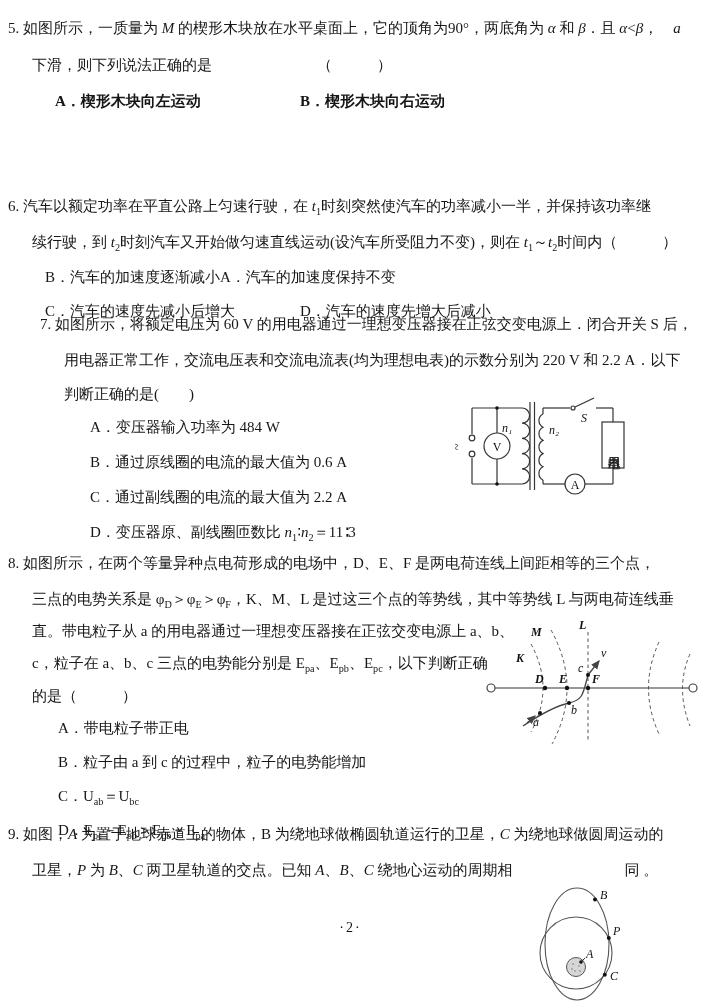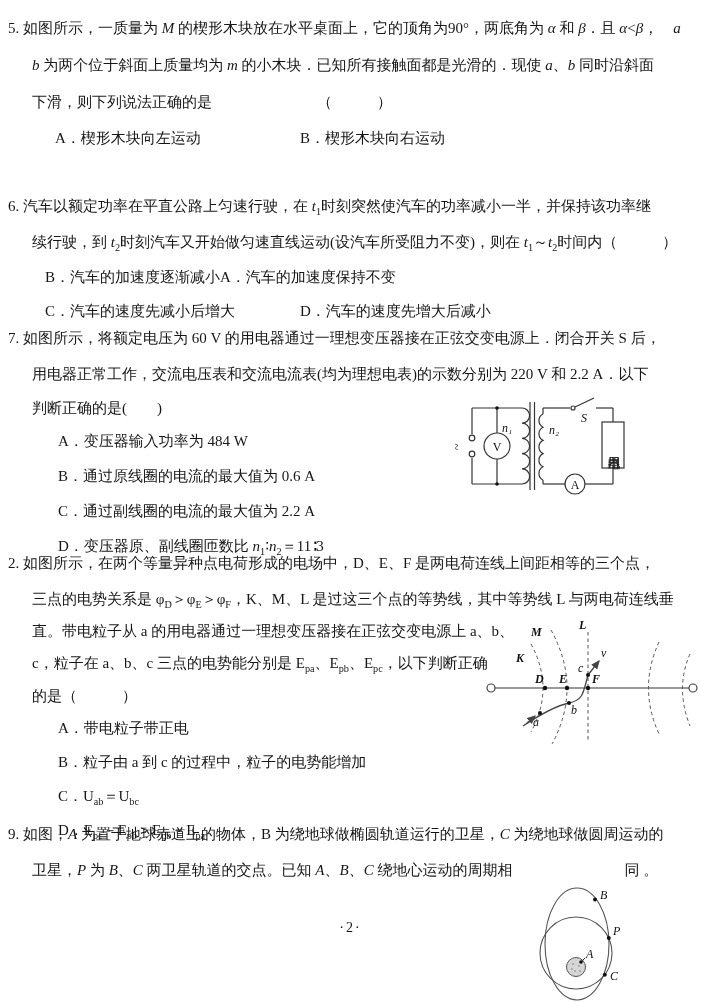--- a/index.html
+++ b/index.html
@@ -8,21 +8,21 @@
     font-family:"Liberation Serif","DejaVu Serif",serif;
     font-size:15px;color:#161616;overflow:hidden;
   }
   .q{position:absolute;left:0;width:577px;}
   .line{margin:0;white-space:nowrap;}
   .ind0{padding-left:8px;}
   .ind1{padding-left:32px;}
   .lh37{line-height:37px;} .lh36{line-height:36px;} .lh34{line-height:34px;}
   .lh32{line-height:32px;} .lh30{line-height:30px;} .lh29{line-height:29px;}
   .lh28{line-height:28px;}
-  .opts55{padding-left:55px;} .opts45{padding-left:45px;} .opts58{padding-left:58px;}
+  .opts55{padding-left:55px;font-weight:bold;} .opts45{padding-left:45px;} .opts58{padding-left:58px;}
   .optrow{display:flex;}
   .optrow .opt.col1{width:245px;}
   .optrow.wide .opt.col1{width:255px;}
   .opt{line-height:34px;margin:0;white-space:nowrap;}
   sub{font-size:68%;line-height:0;}
   i{font-style:italic;}
   .gap-q9{display:inline-block;width:112px;}
   .pagenum{position:absolute;top:920px;left:0;width:701px;text-align:center;
            font-size:14px;letter-spacing:2px;margin:0;}
   .fig{position:absolute;}
@@ -43,21 +43,20 @@
   .svg-it-b{font-style:italic;font-weight:bold;font-size:12px;fill:#111;font-family:"Liberation Serif","DejaVu Serif",serif;}
   .svg-rm{font-size:12px;fill:#111;font-family:"Liberation Serif","DejaVu Serif",serif;}
 </style>
 </head>
 <body>
 
 <div class="page">
 
   <section class="q" style="top:10px;">
     <p class="line lh37 ind0">5. 如图所示，一质量为 <i>M</i> 的楔形木块放在水平桌面上，它的顶角为90°，两底角为 <i>α</i> 和 <i>β</i>．且 <i>α</i>&lt;<i>β</i>，　<i>a</i></p>
-    <p class="line lh37 ind1"><i>b</i> 为两个位于斜面上质量均为 <i>m</i> 的小木块．已知所有接触面都是光滑的．现使 <i>a</i>、<i>b</i> 同时沿斜面</p>
     <p class="line lh37 ind1">下滑，则下列说法正确的是　　　　　　　（　　　）</p>
     <div class="opts55">
       <div class="optrow">
         <p class="opt col1 lh34">A．楔形木块向左运动</p>
         <p class="opt lh34">B．楔形木块向右运动</p>
       </div>
     </div>
   </section>
 
   <section class="q" style="top:188px;">
@@ -68,34 +67,34 @@
         <p class="opt lh29">B．汽车的加速度逐渐减小</p>
         <p class="opt col1 lh29">A．汽车的加速度保持不变</p>
       </div>
       <div class="optrow wide">
         <p class="opt col1 lh29">C．汽车的速度先减小后增大</p>
         <p class="opt lh29">D．汽车的速度先增大后减小</p>
       </div>
     </div>
   </section>
 
-  <section class="q" style="top:320px;">
+  <section class="q" style="top:306px;margin-left:32px;">
     <p class="line lh36 ind0">7. 如图所示，将额定电压为 60 V 的用电器通过一理想变压器接在正弦交变电源上．闭合开关 S 后，</p>
     <p class="line lh36 ind1">用电器正常工作，交流电压表和交流电流表(均为理想电表)的示数分别为 220 V 和 2.2 A．以下</p>
     <p class="line lh32 ind1">判断正确的是(　　)</p>
     <div class="opts58">
       <p class="opt lh34" style="line-height:35px;">A．变压器输入功率为 484 W</p>
       <p class="opt" style="line-height:35px;">B．通过原线圈的电流的最大值为 0.6 A</p>
       <p class="opt" style="line-height:35px;">C．通过副线圈的电流的最大值为 2.2 A</p>
       <p class="opt" style="line-height:35px;">D．变压器原、副线圈匝数比 <i>n</i><sub>1</sub>∶<i>n</i><sub>2</sub>＝11∶3</p>
     </div>
   </section>
 
   <section class="q" style="top:545px;">
-    <p class="line lh36 ind0">2. 如图所示，在两个等量异种点电荷形成的电场中，D、E、F 是两电荷连线上间距相等的三个点，</p>
+    <p class="line lh36 ind0">8. 如图所示，在两个等量异种点电荷形成的电场中，D、E、F 是两电荷连线上间距相等的三个点，</p>
     <p class="line lh36 ind1">三点的电势关系是 φ<sub>D</sub>＞φ<sub>E</sub>＞φ<sub>F</sub>，K、M、L 是过这三个点的等势线，其中等势线 L 与两电荷连线垂</p>
     <p class="line lh28 ind1">直。带电粒子从 a 的用电器通过一理想变压器接在正弦交变电源上 a、b、</p>
     <p class="line lh36 ind1">c，粒子在 a、b、c 三点的电势能分别是 E<sub>pa</sub>、E<sub>pb</sub>、E<sub>pc</sub>，以下判断正确</p>
     <p class="line lh30 ind1">的是（　　　）</p>
     <div class="opts58">
       <p class="opt lh32">A．带电粒子带正电</p>
       <p class="opt lh32">B．粒子由 a 到 c 的过程中，粒子的电势能增加</p>
       <p class="opt lh32">C．U<sub>ab</sub>＝U<sub>bc</sub></p>
       <p class="opt lh32">D．E<sub>pc</sub>－E<sub>pb</sub>＞E<sub>pb</sub>－E<sub>pa</sub></p>
     </div>

